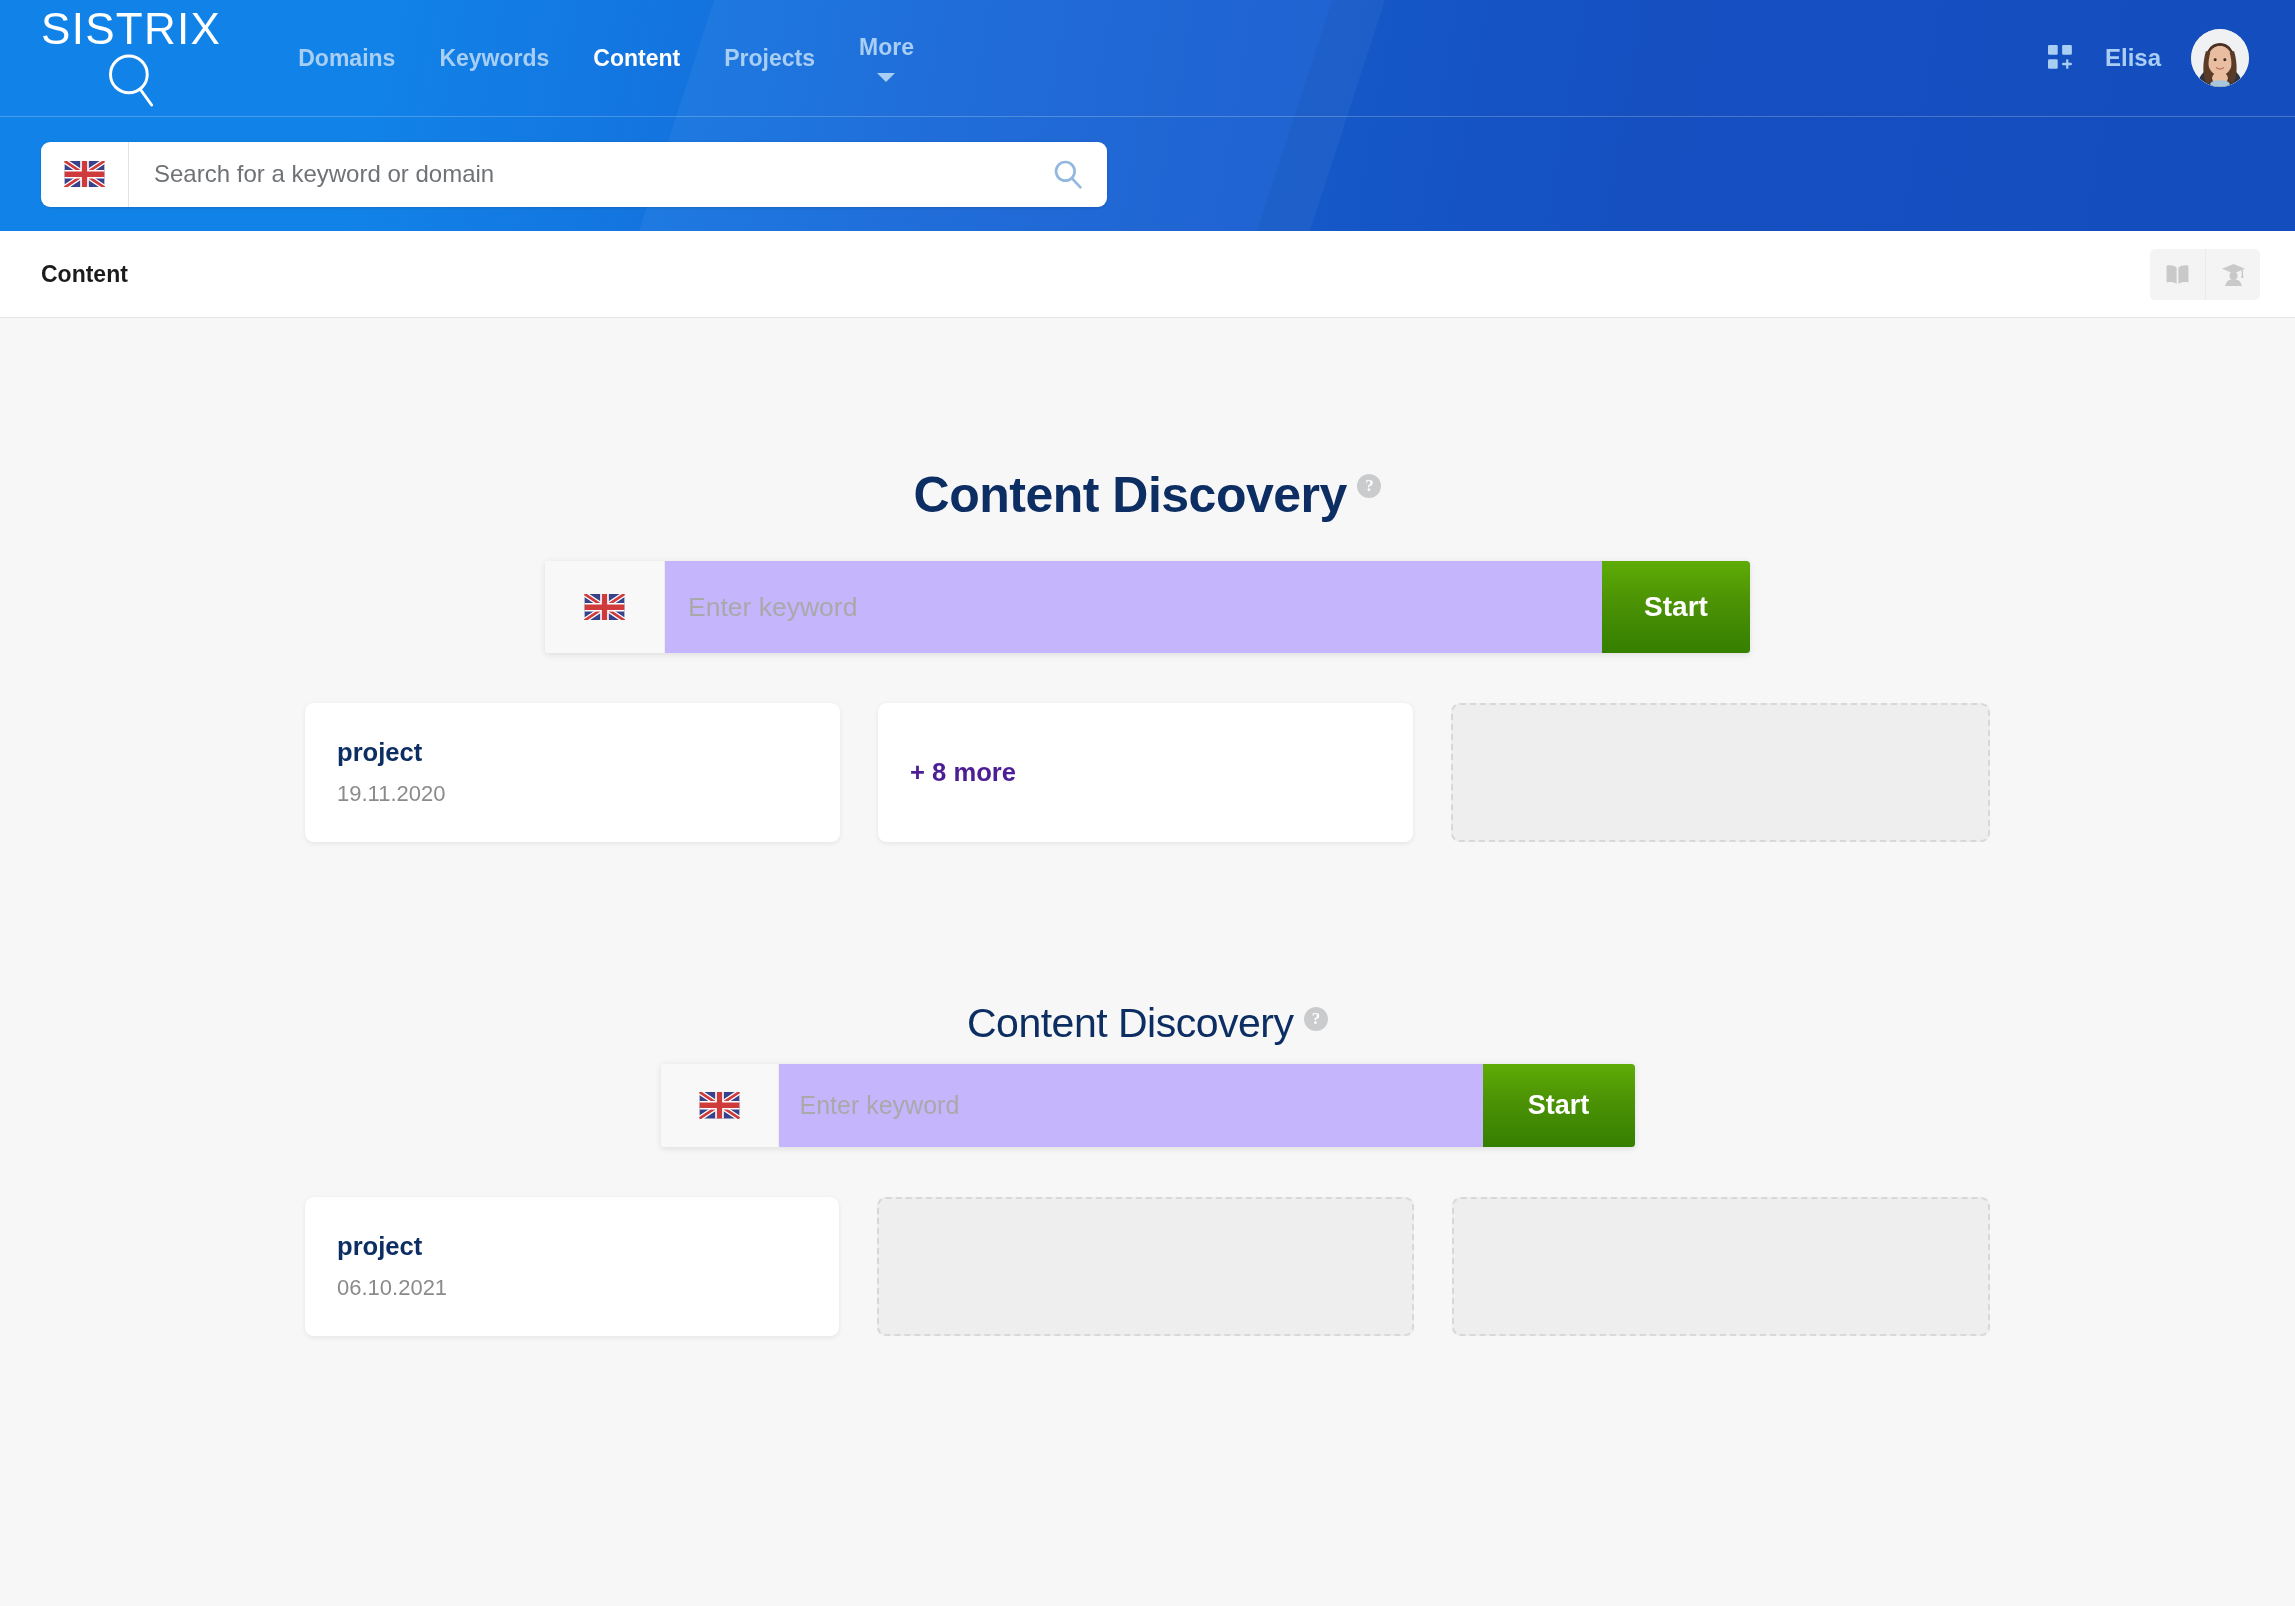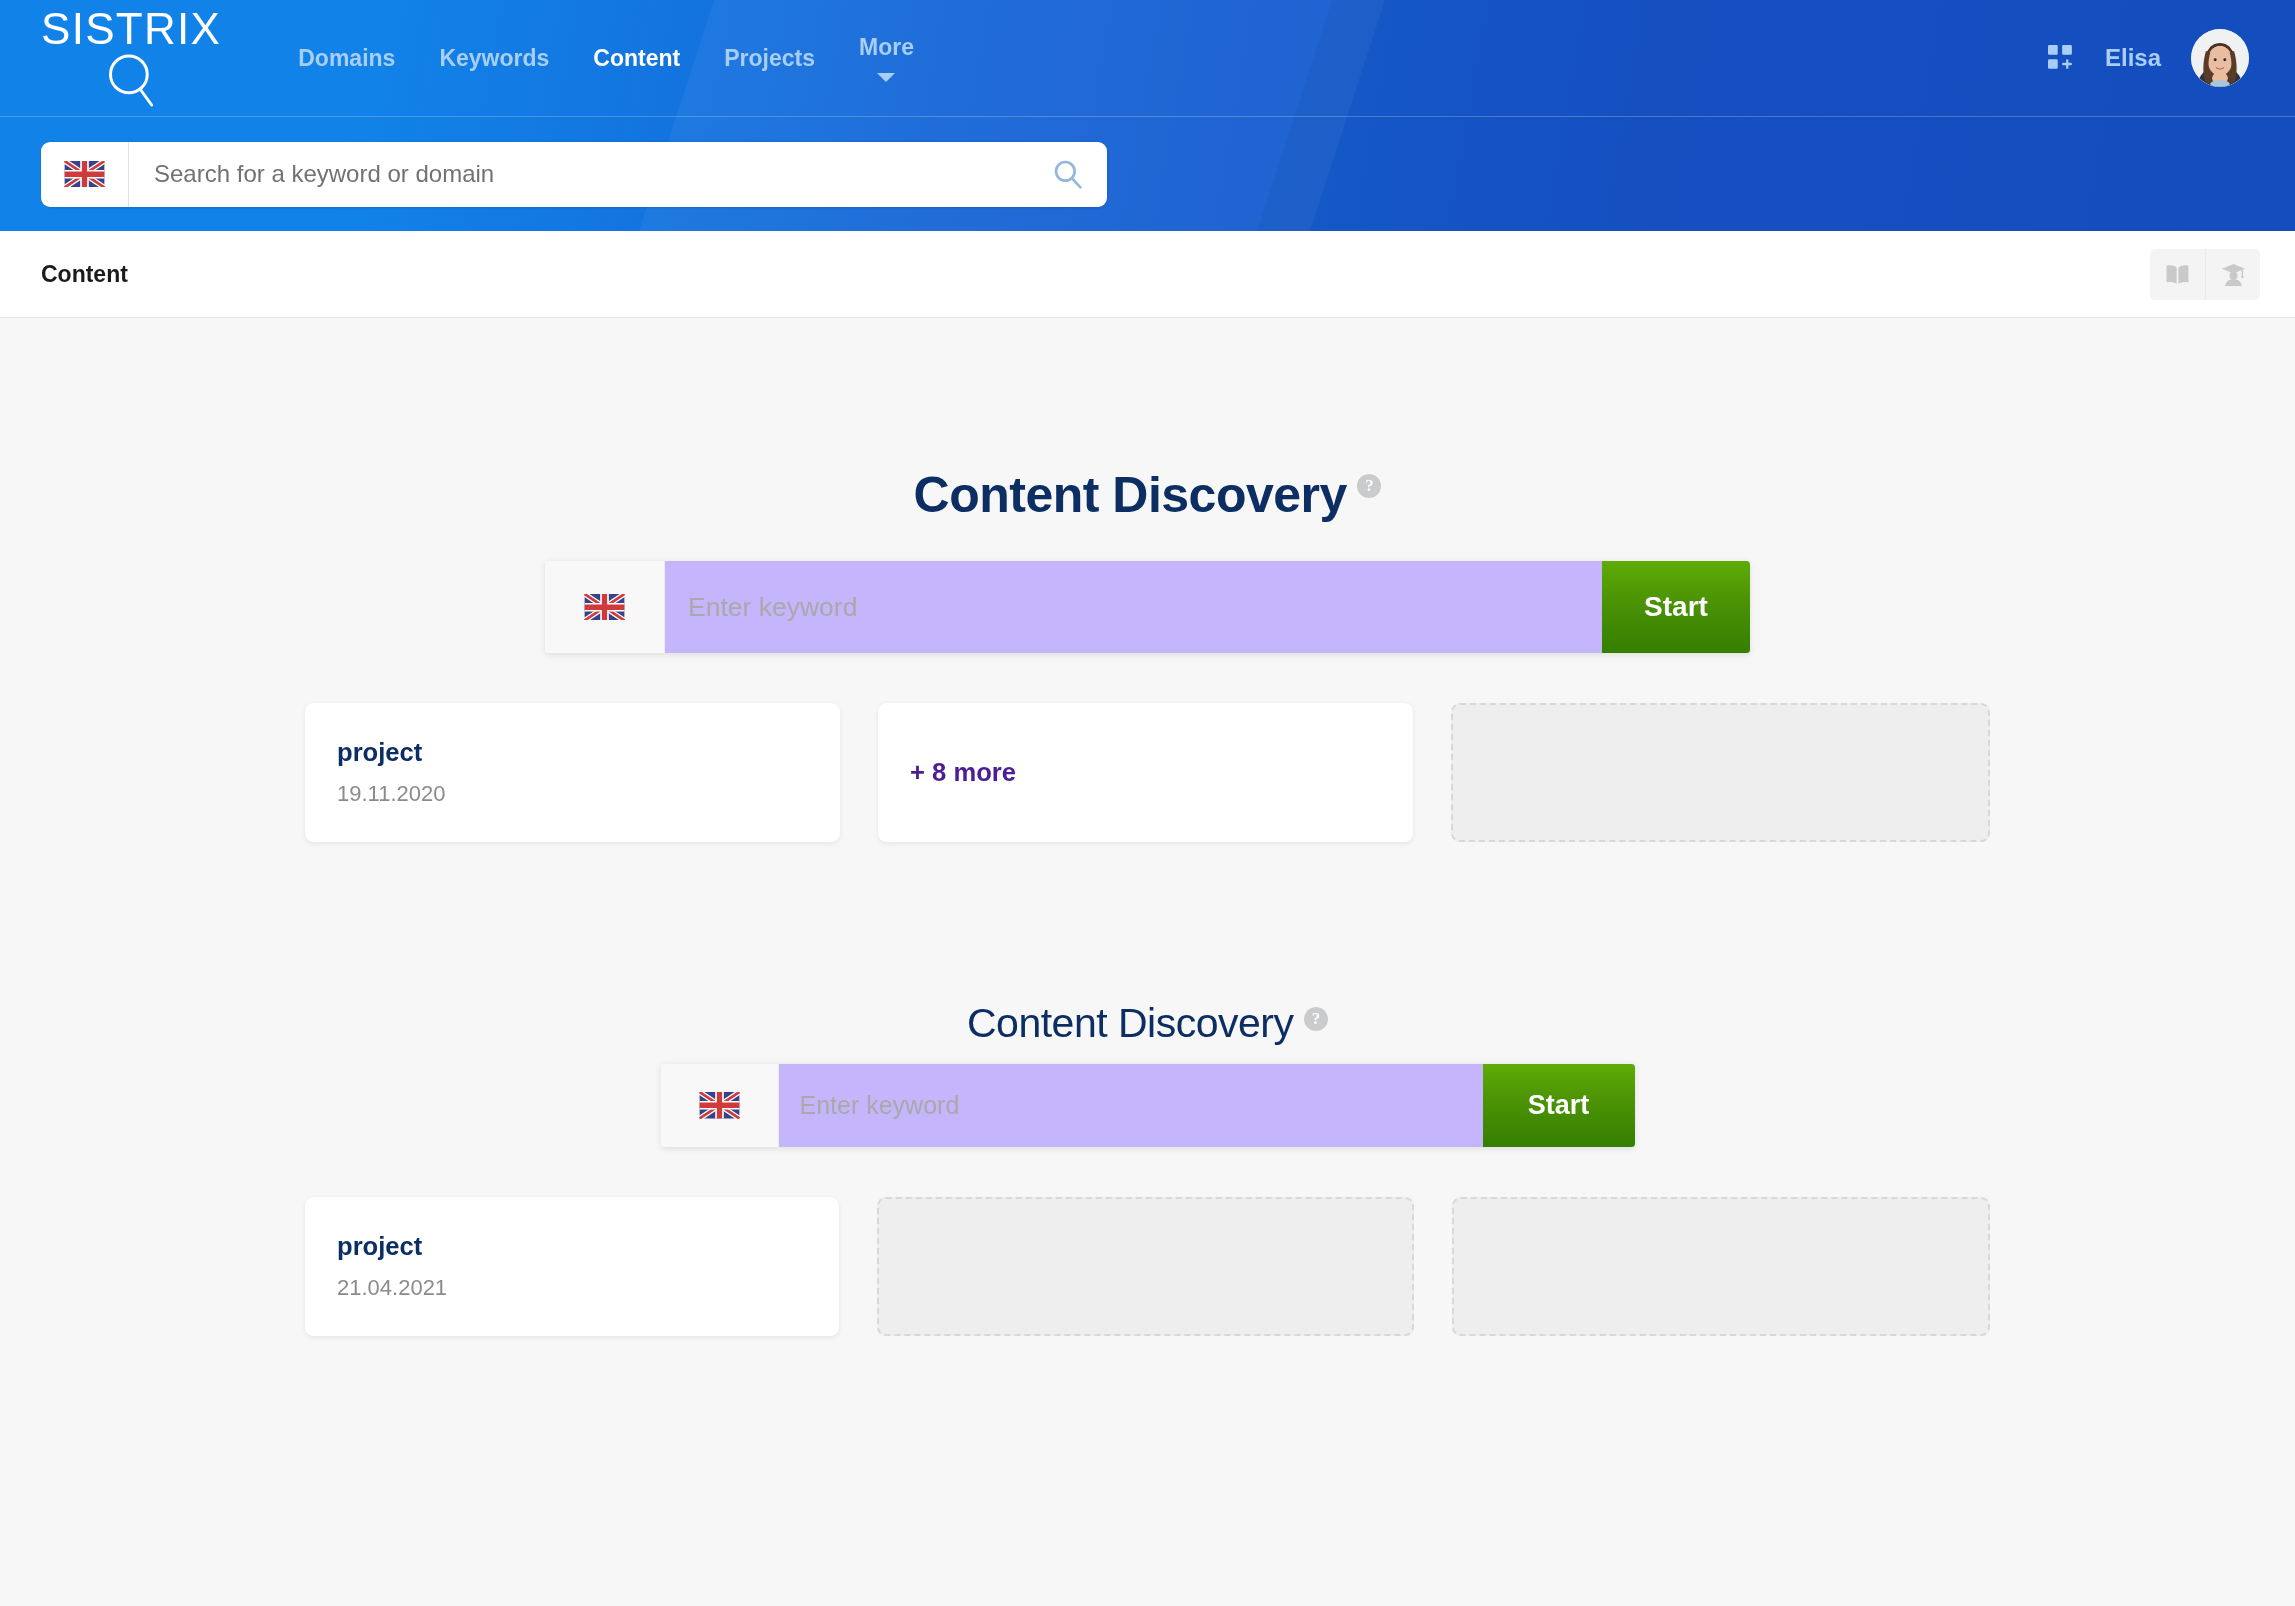--- a/index.html
+++ b/index.html
@@ -499,21 +499,21 @@
           </svg>
         </div>
         <input class="kw-input" type="text" placeholder="Enter keyword" style="">
         <button class="kw-start">Start</button>
       </div>
     </div>
 
     <div class="cards">
       <div class="card">
         <div class="card-title">project</div>
-        <div class="card-sub">21.04.2021</div>
+        <div class="card-sub">06.10.2021</div>
       </div>
       <div class="card placeholder"></div>
       <div class="card placeholder"></div>
     </div>
   </div>
 
 </div>
 
 
 </body></html>

